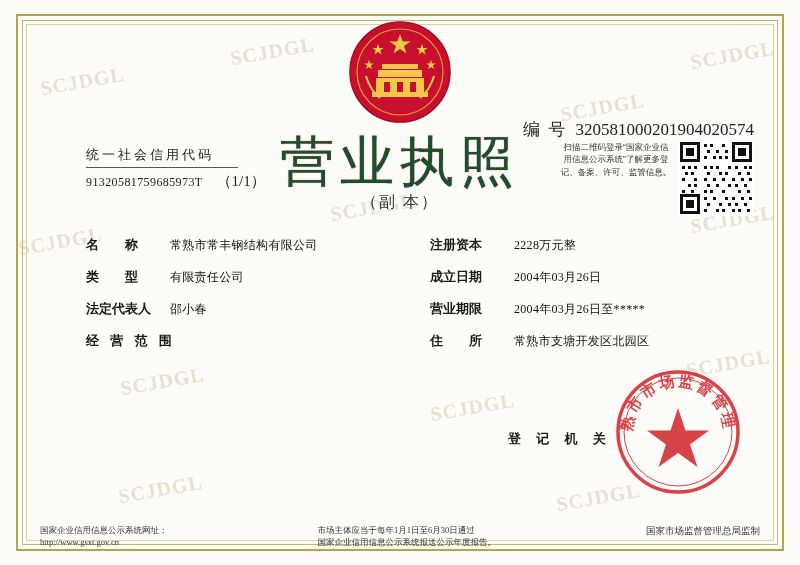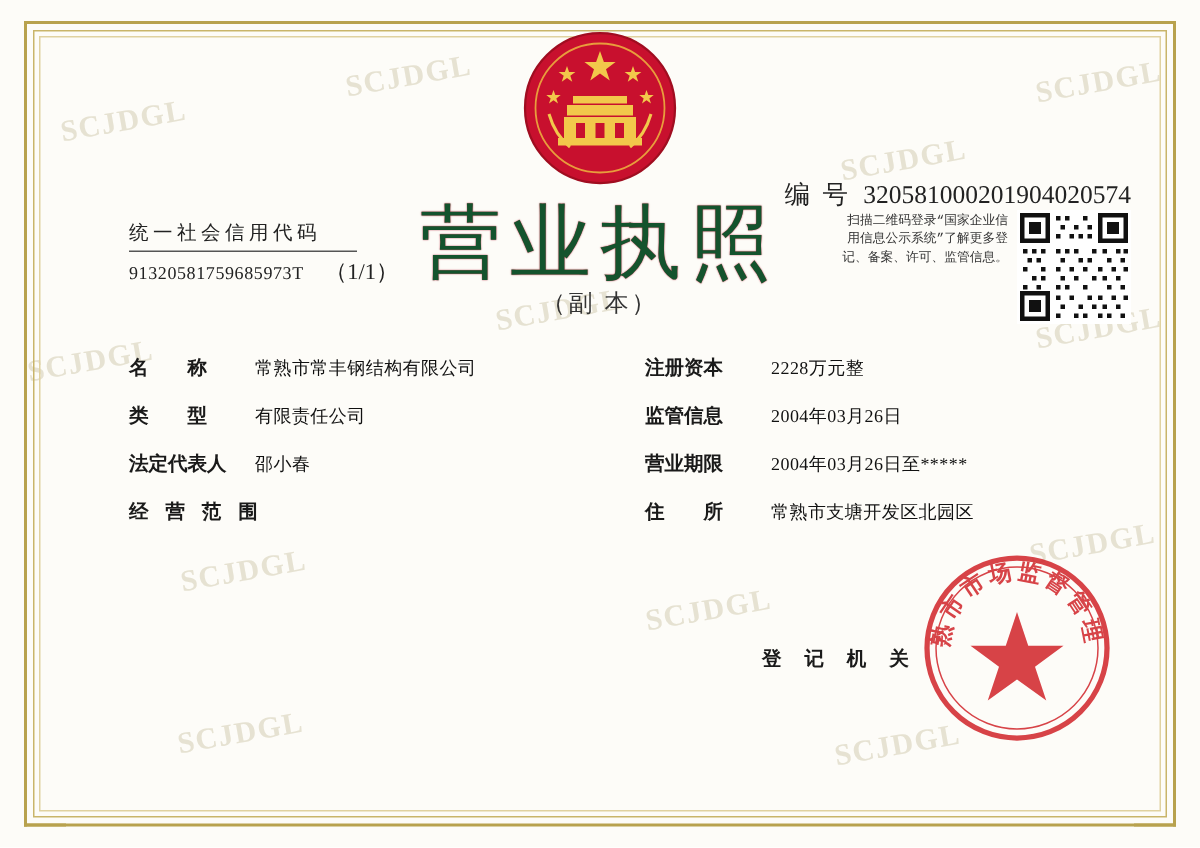--- a/index.html
+++ b/index.html
@@ -149,25 +149,25 @@
     right: 46px;
     top: 140px;
     width: 76px;
     height: 76px;
   }
   .qr-note {
     position: absolute;
     right: 128px;
     top: 141px;
     width: 112px;
-    font-family: Liberation Mono, monospace;
+    font-family: Liberation Sans, sans-serif;
     font-size: 8.5px;
     line-height: 1.45;
     color: #333;
-    text-align: right;
+    text-align: center;
   }
 
   
   .fields {
     position: absolute;
     left: 86px;
     top: 236px;
     width: 636px;
   }
   .frow {
@@ -430,21 +430,21 @@
         <div class="fvalue">2228万元整</div>
       </div>
     </div>
 
     <div class="frow">
       <div class="col-left">
         <div class="flabel">类　　型</div>
         <div class="fvalue">有限责任公司</div>
       </div>
       <div class="col-right">
-        <div class="flabel">监管信息</div>
+        <div class="flabel">成立日期</div>
         <div class="fvalue">2004年03月26日</div>
       </div>
     </div>
 
     <div class="frow">
       <div class="col-left">
         <div class="flabel">法定代表人</div>
         <div class="fvalue">邵小春</div>
       </div>
       <div class="col-right">
@@ -476,14 +476,25 @@
         <path id="sealArcTop" d="M 18 64 A 46 46 0 0 1 110 64"></path>
         <path id="sealArcBottom" d="M 24 64 A 40 40 0 0 0 104 64"></path>
       </defs>
       <text font-family="Liberation Serif, serif" font-size="15" font-weight="bold" fill="#d1252b" letter-spacing="3">
         <textPath href="#sealArcTop" startOffset="50%" text-anchor="middle">常熟市市场监督管理局</textPath>
       </text>
     </svg>
   </div>
 
 
+  <div class="footer">
+    <div class="fl">
+      <div>国家企业信用信息公示系统网址：</div>
+      <div>http://www.gsxt.gov.cn</div>
+    </div>
+    <div class="fc">
+      <div>市场主体应当于每年1月1日至6月30日通过</div>
+      <div>国家企业信用信息公示系统报送公示年度报告。</div>
+    </div>
+    <div class="fr">国家市场监督管理总局监制</div>
+  </div>
 
 </div>
 
 </body></html>

